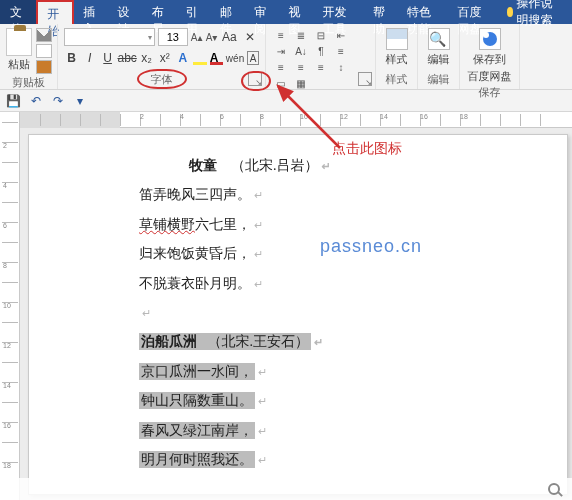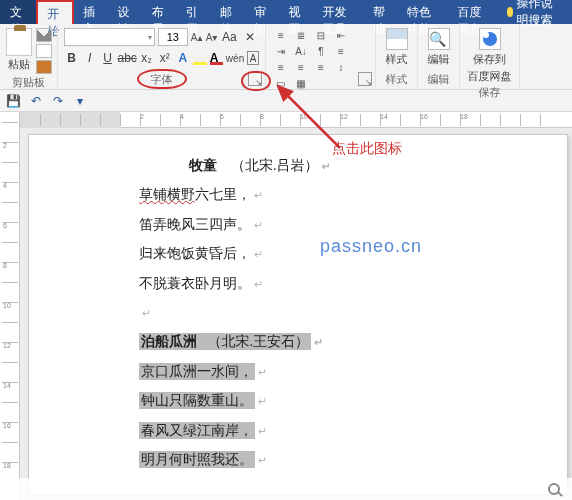--- a/index.html
+++ b/index.html
@@ -287,22 +287,22 @@
         <div style="position: absolute; top: 1px; left: 360px; font-size: 7px; color: rgb(136, 136, 136);">14</div>
         <div style="position: absolute; top: 1px; left: 400px; font-size: 7px; color: rgb(136, 136, 136);">16</div>
         <div style="position: absolute; top: 1px; left: 440px; font-size: 7px; color: rgb(136, 136, 136);">18</div>
       </div>
     <div class="page-wrap">
       <div class="page">
         <p class="title1" style="margin-left:50px">
           <span>牧童</span>&nbsp;&nbsp;&nbsp;
           <span class="auth">（北宋.吕岩）</span><span class="ret">↵</span>
         </p>
+        <p><span>笛弄晚风三四声。</span><span class="ret">↵</span></p>
         <p><span class="ul">草铺横野</span><span>六七里，</span><span class="ret">↵</span></p>
-        <p><span>笛弄晚风三四声。</span><span class="ret">↵</span></p>
         <p><span>归来饱饭黄昏后，</span><span class="ret">↵</span></p>
         <p><span>不脱蓑衣卧月明。</span><span class="ret">↵</span></p>
         <p><span class="ret">↵</span></p>
 
         <div class="selblock">
           <p class="title1" style="">
             <span class="sel"><span>泊船瓜洲</span>&nbsp;&nbsp;&nbsp;<span class="auth">（北宋.王安石）</span></span><span class="ret">↵</span>
           </p><br>
           <p><span class="sel">京口瓜洲一水间，</span><span class="ret">↵</span></p><br>
           <p><span class="sel">钟山只隔数重山。</span><span class="ret">↵</span></p><br>

